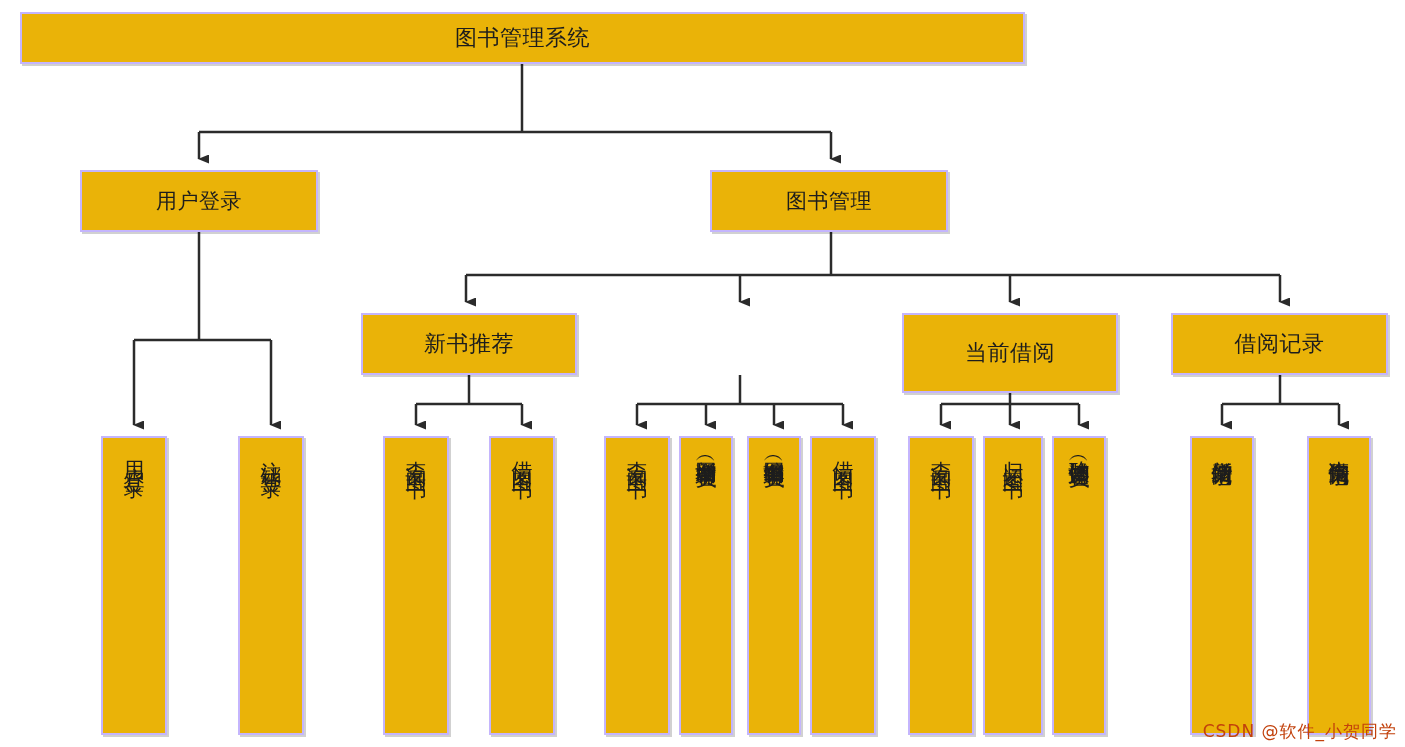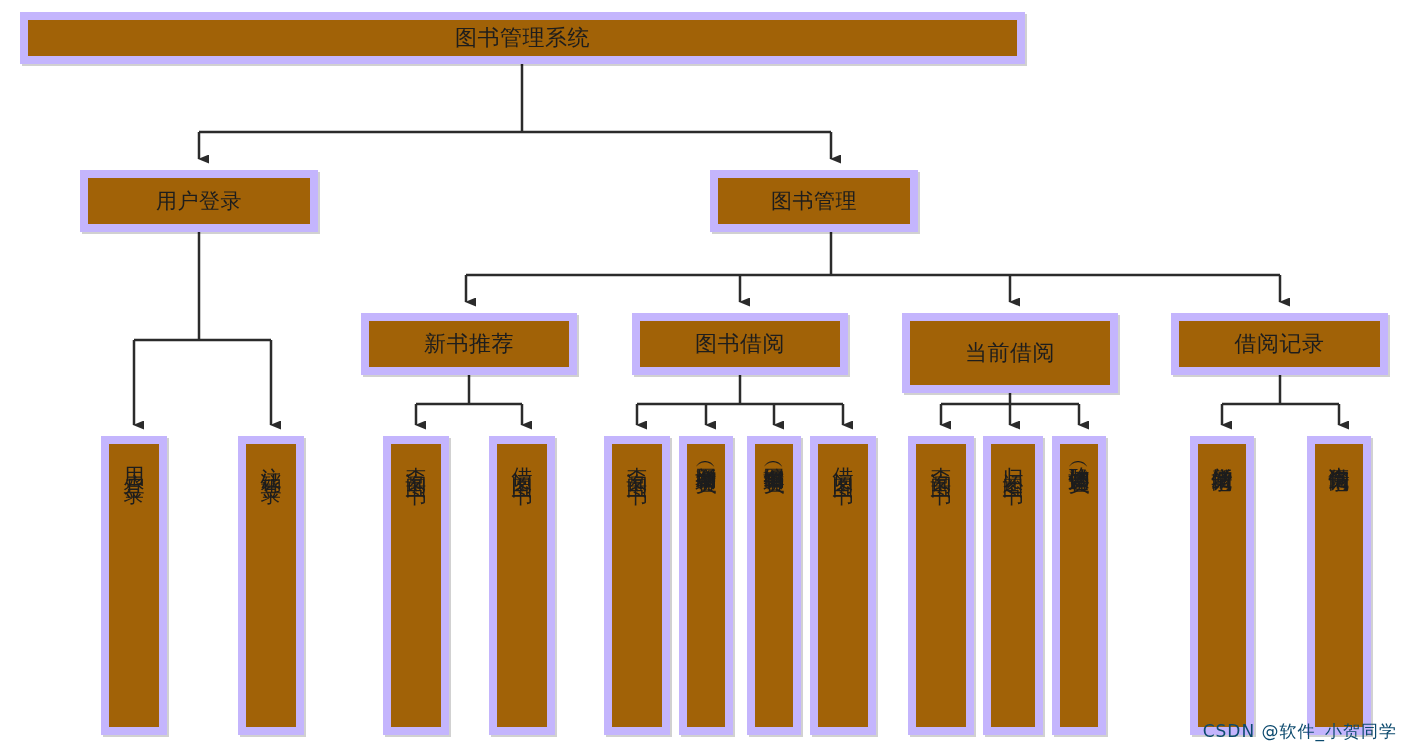--- a/index.html
+++ b/index.html
@@ -8,22 +8,22 @@
     width:1405px;height:747px;overflow:hidden;
     font-family:"DejaVu Sans","Liberation Sans",sans-serif;
     color:#1a1a1a;
   }
   #canvas{position:relative;width:1405px;height:747px;background:#fff;}
   svg.wires{position:absolute;left:0;top:0;width:1405px;height:747px;}
 
   .node{
     position:absolute;
     box-sizing:border-box;
-    background:#a16207;
-    border:8px solid #c4b5fd;
+    background:#eab308;
+    border:2px solid #c4b5fd;
     box-shadow:2px 2px 0 rgba(0,0,0,0.18);
     display:flex;
     align-items:center;
     justify-content:center;
   }
   .node .lbl{
     font-size:21px;
     line-height:1.15;
     letter-spacing:0.5px;
     color:#1d1d1d;
@@ -50,21 +50,21 @@
     max-height:100%;
     text-align:left;
   }
   .node.leaf.tall .lbl{letter-spacing:1px;}
   .node.leaf.mid .lbl{letter-spacing:6px;}
 
   .watermark{
     position:absolute;
     right:8px;bottom:4px;
     font-size:17px;
-    color:#0c4a6e;
+    color:#c2410c;
     letter-spacing:1px;
     white-space:nowrap;
     pointer-events:none;
   }
 </style>
 </head>
 <body>
 
 <div id="canvas">
 
@@ -118,29 +118,26 @@
     </g>
   </svg>
 
   <div class="node root" style="left:20px;top:12px;width:1005px;height:52px;">
     <span class="lbl">图书管理系统</span>
   </div>
 
   <div class="node lvl2" style="left:80px;top:170px;width:238px;height:62px;">
     <span class="lbl">用户登录</span>
   </div>
-  <div class="node lvl2" style="left:710px;top:170px;width:208px;height:62px;">
+  <div class="node lvl2" style="left:710px;top:170px;width:238px;height:62px;">
     <span class="lbl">图书管理</span>
   </div>
 
   <div class="node lvl3" style="left:361px;top:313px;width:216px;height:62px;">
     <span class="lbl">新书推荐</span>
-  </div>
-  <div class="node lvl3" style="left:632px;top:313px;width:216px;height:62px;">
-    <span class="lbl">图书借阅</span>
   </div>
   <div class="node lvl3" style="left:902px;top:313px;width:216px;height:80px;">
     <span class="lbl">当前借阅</span>
   </div>
   <div class="node lvl3" style="left:1171px;top:313px;width:217px;height:62px;">
     <span class="lbl">借阅记录</span>
   </div>
 
   <div class="node leaf mid" style="left:101px;top:436px;width:66px;height:299px;">
     <span class="lbl">用户登录</span>

